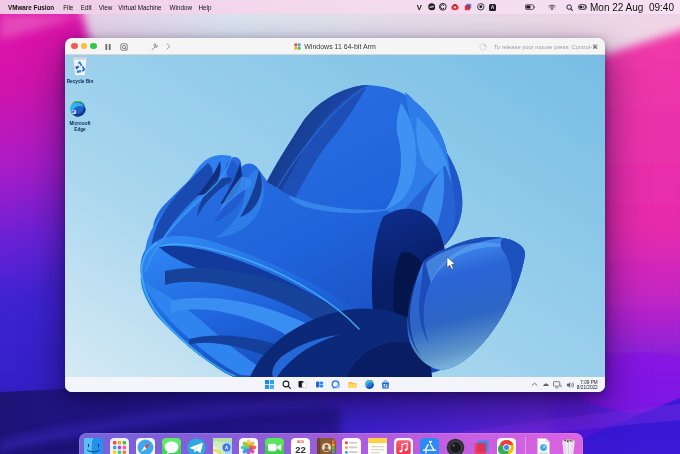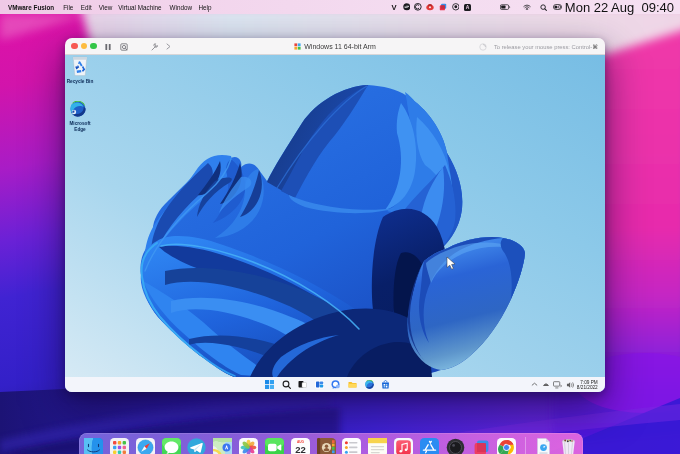--- a/index.html
+++ b/index.html
@@ -155,21 +155,21 @@
         </svg>
       <svg width="7" height="7" viewBox="0 0 9 9" style="margin-right:5.5px;">
           <circle cx="4" cy="4" r="2.9" fill="none" stroke="#1c1c20" stroke-width="1.2"></circle>
           <line x1="6.2" y1="6.2" x2="8.2" y2="8.2" stroke="#1c1c20" stroke-width="1.3" stroke-linecap="round"></line>
         </svg>
       <svg width="9" height="6" viewBox="0 0 11 7" style="margin-right:3px;">
           <rect x="0.5" y="0.5" width="10" height="6" rx="3" fill="none" stroke="#1c1c20" stroke-width="0.9"></rect>
           <circle cx="3.5" cy="3.5" r="1.9" fill="#1c1c20"></circle>
           <circle cx="7.8" cy="3.5" r="1.6" fill="none" stroke="#1c1c20" stroke-width="0.8"></circle>
         </svg>
-      <span style="font-size:13px;">Mon 22 Aug&nbsp; 09:40</span>
+      <span style="font-size:10px;">Mon 22 Aug&nbsp; 09:40</span>
     </div>
   </div>
 
   <div id="vmwindow">
     <div id="titlebar">
       <div class="tl" style="left:6px;background:#f75952;"></div>
       <div class="tl" style="left:15.5px;background:#fdbc40;"></div>
       <div class="tl" style="left:25px;background:#34c648;"></div>
       <div id="tbicons">
       <svg style="position:absolute;left:39px;top:4.5px;" width="8" height="8" viewBox="0 0 8 8">

